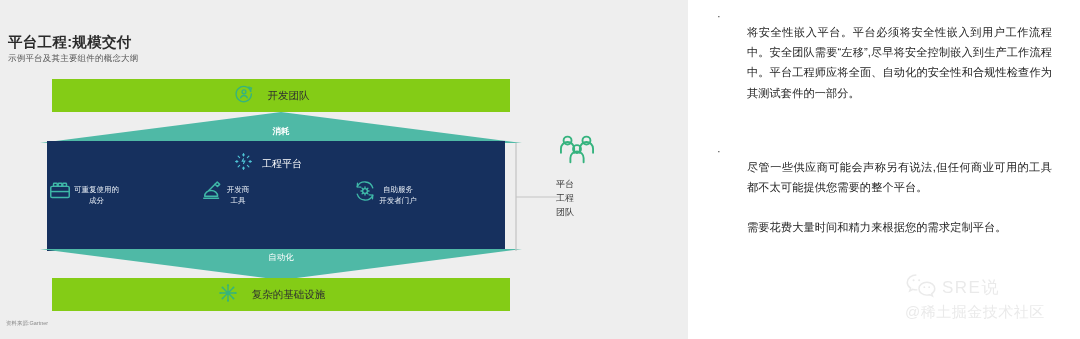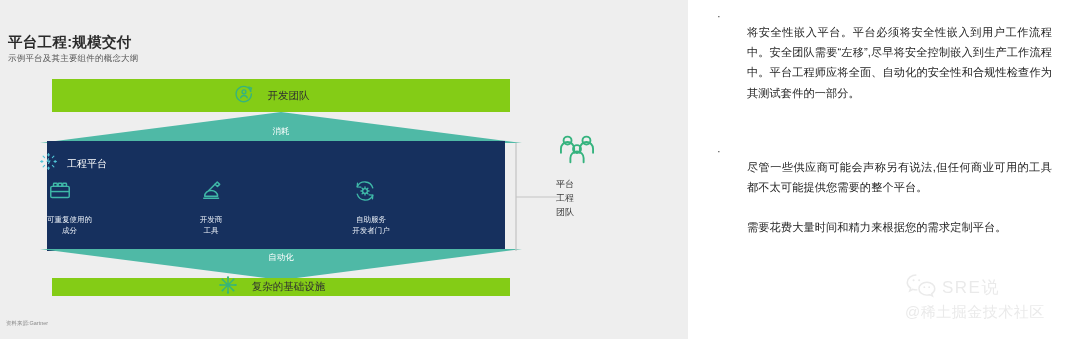--- a/index.html
+++ b/index.html
@@ -68,21 +68,21 @@
   #top-box {
     left: 52px;
     top: 79px;
     width: 458px;
     height: 33px;
   }
   #bottom-box {
     left: 52px;
     top: 278px;
     width: 458px;
-    height: 18px;
+    height: 33px;
   }
   .box-inner {
     display: flex;
     align-items: center;
     gap: 13px;
     transform: translateX(-10px);
   }
   .box-label {
     font-size: 10.5px;
     color: #303030;
@@ -102,60 +102,61 @@
   .chevron svg { display: block; width: 100%; height: 100%; }
   .chevron-label {
     position: absolute;
     left: 0;
     width: 100%;
     text-align: center;
     font-size: 8.5px;
     color: #ffffff;
     white-space: nowrap;
   }
-  #chevron-top .chevron-label { top: 14px; }
+  #chevron-top .chevron-label { top: 14px; font-weight: bold; }
   #chevron-bottom .chevron-label { top: 3px; }
 
   
   #navy-box {
     position: absolute;
     left: 47px;
     top: 141px;
     width: 458px;
     height: 110px;
     background: #16305e;
   }
   #navy-head {
     position: absolute;
     left: 0;
     top: 11px;
     width: 100%;
     display: flex;
     align-items: center;
+    justify-content: center;
     gap: 9px;
     transform: translateX(-8px);
   }
   #navy-head .navy-title {
     font-size: 10px;
     color: #ffffff;
     white-space: nowrap;
   }
   #navy-cols {
     position: absolute;
     left: 0;
     top: 38px;
     width: 100%;
     display: flex;
   }
   .navy-col {
     flex: 1 1 0;
     display: flex;
-    flex-direction: column;
-    align-items: flex-start;
-    gap: 8px;
+    flex-direction: row;
+    align-items: flex-end;
+    gap: 1px;
   }
   .navy-col .col-label {
     font-size: 7.5px;
     color: #e8eef6;
     line-height: 1.45;
     text-align: center;
     white-space: pre-line;
   }
 
   

